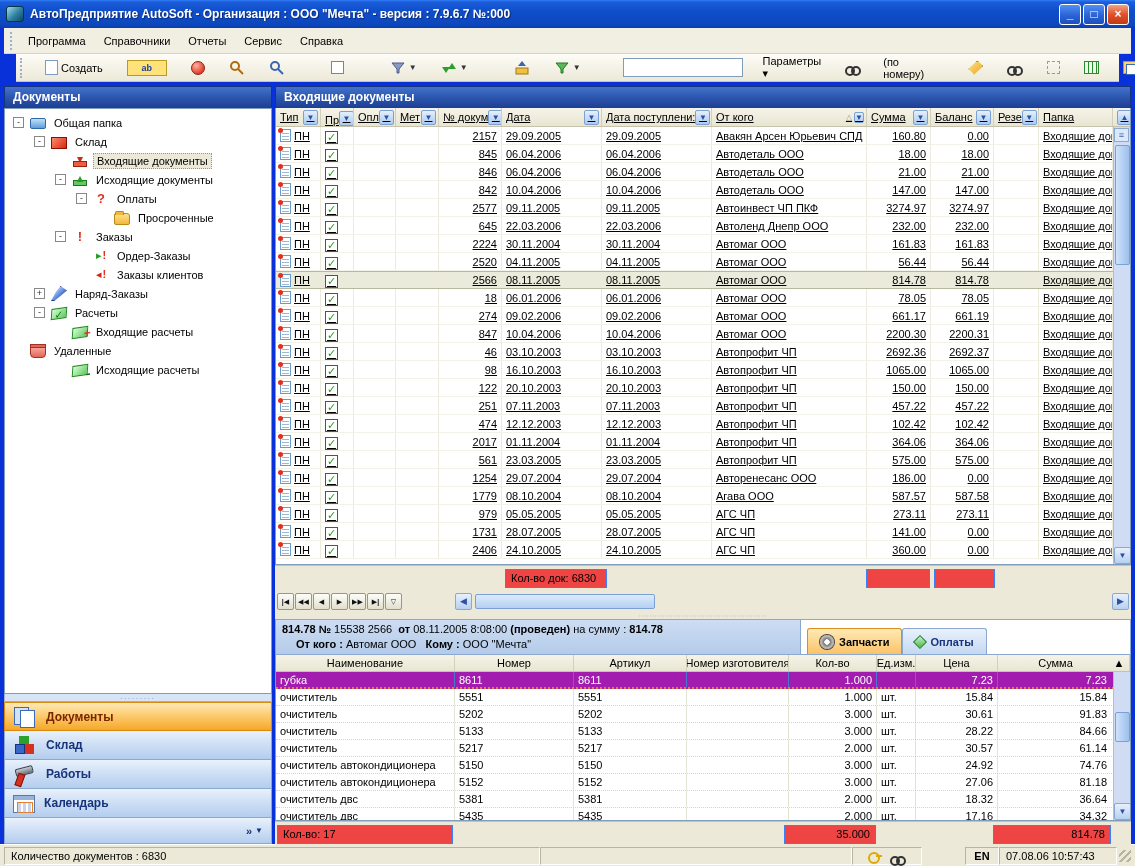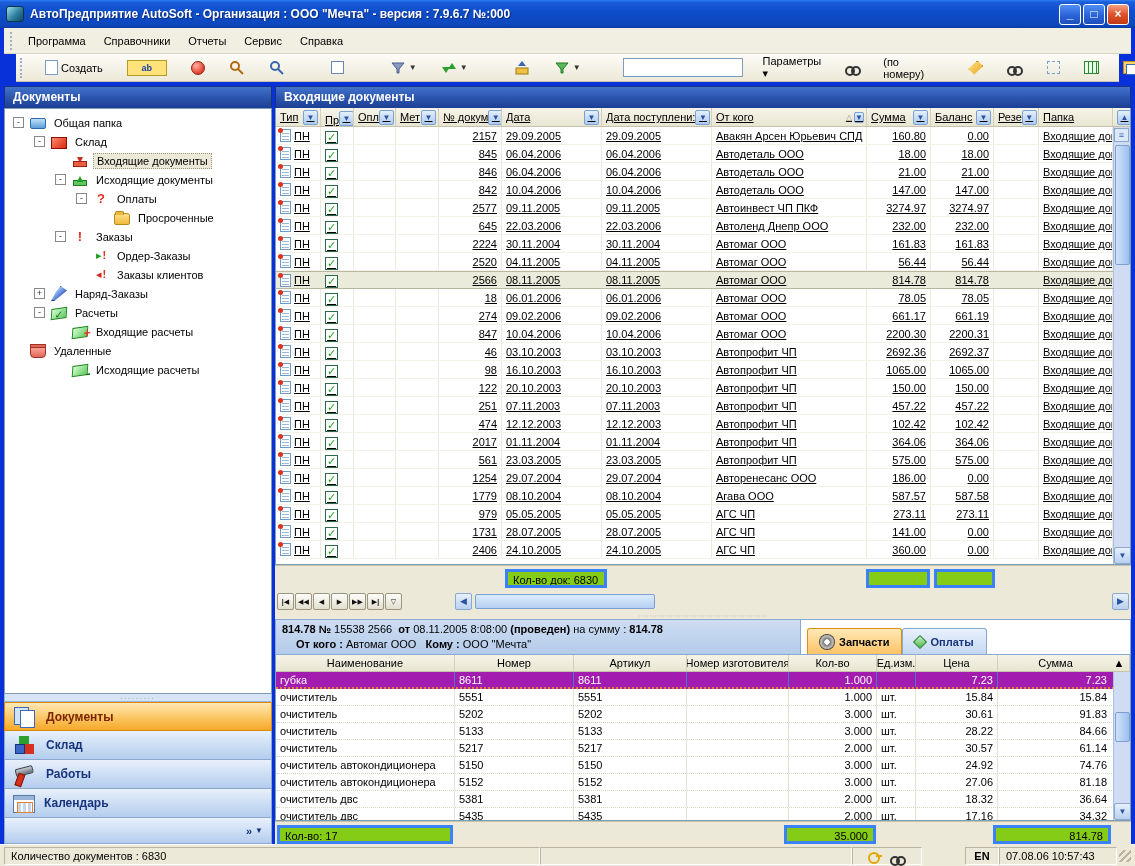--- a/index.html
+++ b/index.html
@@ -139,21 +139,21 @@
   .cbx { width:13px; height:13px; background:#fff; border:1px solid #2a6a46; color:#1f9e1f; font-weight:bold;
          font-size:11px; line-height:11px; text-align:center; }
   
   .vsb { position:absolute; top:0; right:0; bottom:0; width:17px; background:#cfdcf3; border-left:1px solid #aabedd; }
   .sb-btn { position:absolute; left:0; width:17px; height:17px; background:linear-gradient(180deg,#e6f0fc,#b8d0f0);
     border:1px solid #8aa8d0; border-radius:2px; color:#2a50a0; text-align:center; font-size:8px; line-height:15px; } .sb-dn{bottom:0;}
   .sb-thumb { position:absolute; left:1px; width:15px; background:linear-gradient(90deg,#cfe2fa,#9cc0ee); border:1px solid #7aa0d4; border-radius:2px; }
   .colopt { position:absolute; top:1px; right:1px; width:15px; height:14px; background:#dce9fb; border:1px solid #8aa8d0; color:#3a66b0; font-size:9px; line-height:13px; text-align:center; }
 
   .tfoot { height:26px; flex:0 0 26px; background:#ece9d8; border-top:1px solid #c6c2ac; position:relative; }
-  .foot-box { position:absolute; top:3px; height:19px; background:#84cc16; border:3px solid #3b82f6; padding:2px 5px; overflow:hidden; white-space:nowrap; }
+  .foot-box { position:absolute; top:3px; height:19px; background:#ef4444; border:1px solid #3b82f6; padding:2px 5px; overflow:hidden; white-space:nowrap; }
   .navrow { height:21px; flex:0 0 21px; background:#ece9d8; display:flex; align-items:center; padding:1px 2px; gap:1px; }
   .vcr-btn { width:17px; height:17px; background:linear-gradient(180deg,#fdfdfa,#e2dfce); border:1px solid #9a9680;
     border-radius:2px; text-align:center; font-size:7px; line-height:15px; color:#111; font-weight:bold; }
   .hsb { flex:1; height:17px; margin-left:52px; position:relative; }
   .hsb .arrow { position:absolute; top:0; width:17px; height:17px; background:linear-gradient(180deg,#e6f0fc,#b8d0f0);
     border:1px solid #8aa8d0; border-radius:2px; color:#2a50a0; text-align:center; font-size:9px; line-height:15px; }
   .hsb .a-l{left:0;} .hsb .a-r{right:0;}
   .hsb .h-thumb { position:absolute; top:1px; left:20px; width:180px; height:15px;
     background:linear-gradient(180deg,#dcebfc,#b4d0f2); border:1px solid #7aa0d4; border-radius:2px; }
 

